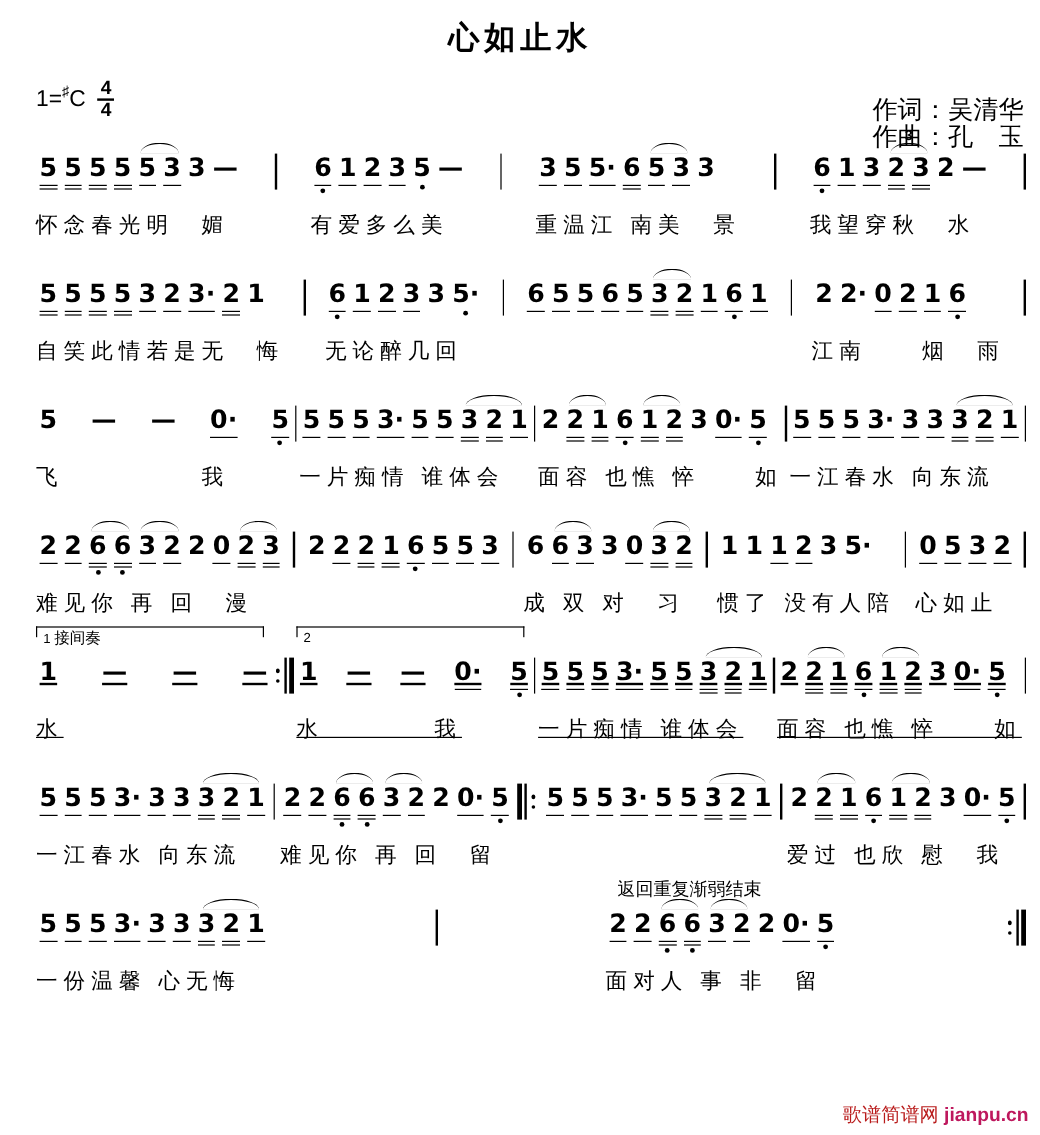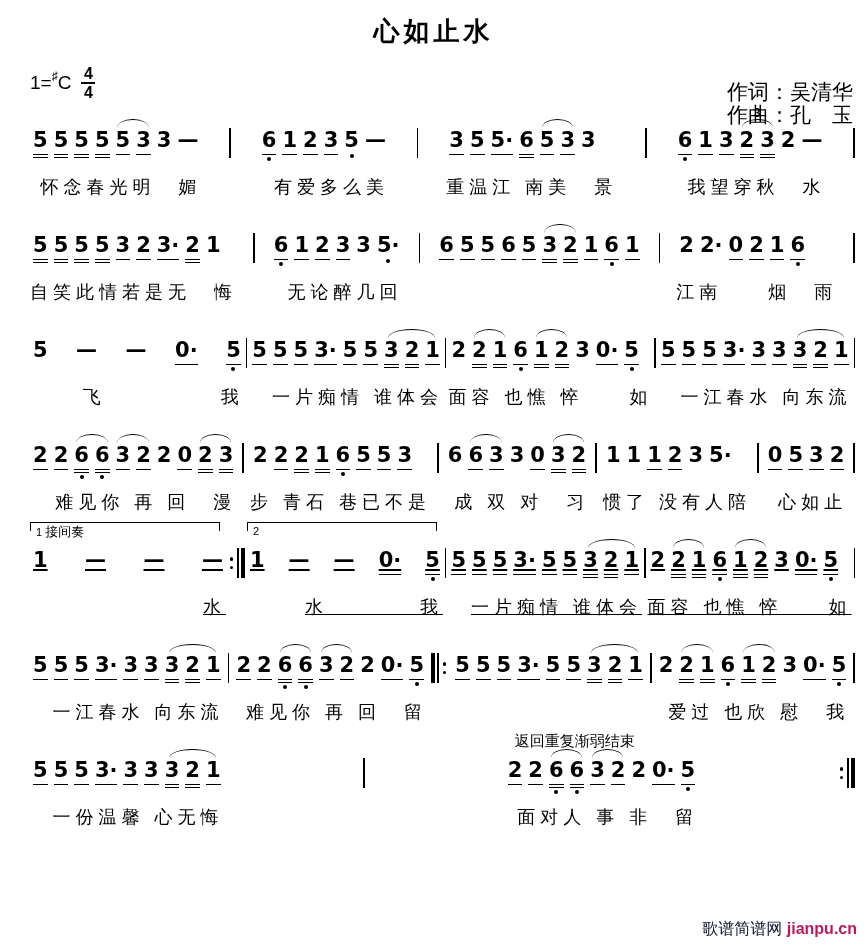--- a/index.html
+++ b/index.html
@@ -24,34 +24,34 @@
   .spread{flex:1;}
   .note{display:inline-flex;flex-direction:column;align-items:center;margin:0 3px;
         font-size:21px;font-weight:600;line-height:24px;font-family:"DejaVu Sans",sans-serif;}
   .ul{width:100%;height:1.5px;background:#000;margin-top:1.5px;}
   .bdot{width:4px;height:4px;border-radius:50%;background:#000;margin-top:2px;}
   .group{position:relative;display:inline-flex;align-items:flex-start;}
   .arc{position:absolute;top:-9px;left:12%;right:12%;height:8px;
        border-top:1.6px solid #000;border-radius:50% 50% 0 0 / 100% 100% 0 0;}
   .tup{position:absolute;top:-22px;left:50%;transform:translateX(-50%);
        font-size:12px;font-weight:bold;}
-  .lyric{margin-top:9px;font-size:18px;letter-spacing:5px;white-space:pre;text-align:right;}
+  .lyric{margin-top:9px;font-size:18px;letter-spacing:5px;white-space:pre;}
   .bar-wrap{display:inline-flex;align-items:flex-start;margin:0 2px;height:30px;}
   .bar-single{width:1.5px;height:30px;background:#000;}
   .bar-thick{width:4px;height:30px;background:#000;}
   .bar-thin{width:1.5px;height:30px;background:#000;margin:0 2px;}
   .bar-dots{display:flex;flex-direction:column;justify-content:center;height:30px;margin:0 2px;}
   .bar-dots i{width:3.5px;height:3.5px;border-radius:50%;background:#000;margin:2.5px 0;}
   .volta-bracket{position:absolute;top:-26px;left:0;right:6px;height:8px;
                  border-top:1.6px solid #000;border-left:1.6px solid #000;border-right:1.6px solid #000;}
   .volta-label{position:absolute;top:-25px;left:6px;font-size:13px;white-space:nowrap;}
   .volta-label .vnum{font-size:11px;margin-right:3px;}
   .note-above{position:absolute;top:-26px;left:10px;font-size:15px;white-space:nowrap;}
   .watermark{position:absolute;right:10px;bottom:6px;font-size:16px;}
-  .wm-site{color:#0f172a;}
+  .wm-site{color:#b91c1c;}
   .wm-url{font-weight:bold;}
 </style>
 </head>
 <body>
 
 <div class="page">
   <div class="title">心如止水</div>
 
   <div class="credits">
     <div>作词：吴清华</div>
@@ -668,21 +668,20 @@
             </span>
             <span class="note">
               <span class="digit">5</span>
               <span class="ul"></span>
             </span>
             <span class="note">
               <span class="digit">3</span>
               <span class="ul"></span>
             </span>
           </div>
-          <div class="lyric">步 青石 巷已不是</div>
         </div>
         <span class="bar-wrap">
           <span class="bar-single"></span>
         </span>
         <div class="measure">
           <div class="notes-row">
             <span class="note">
               <span class="digit">6</span>
             </span>
             <span class="group">

